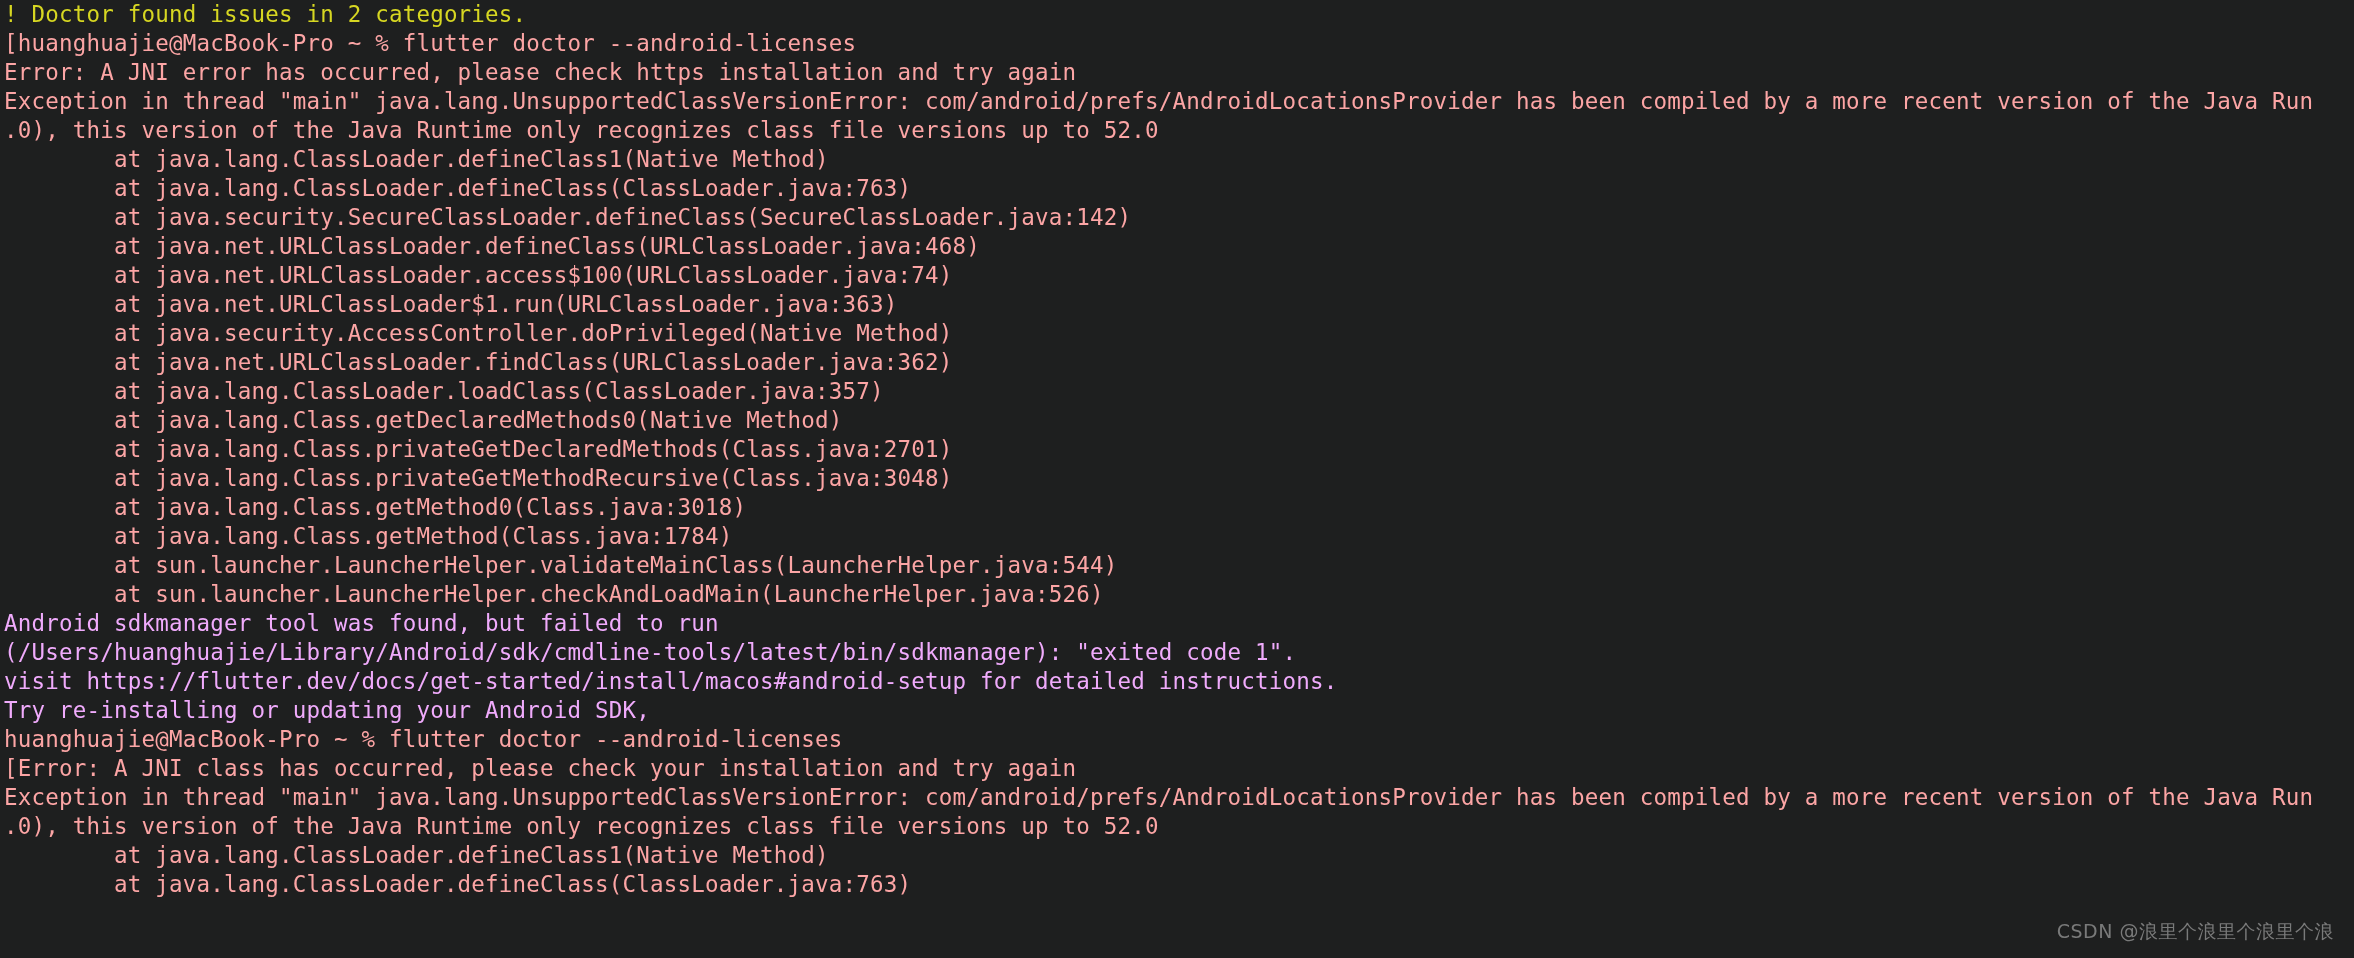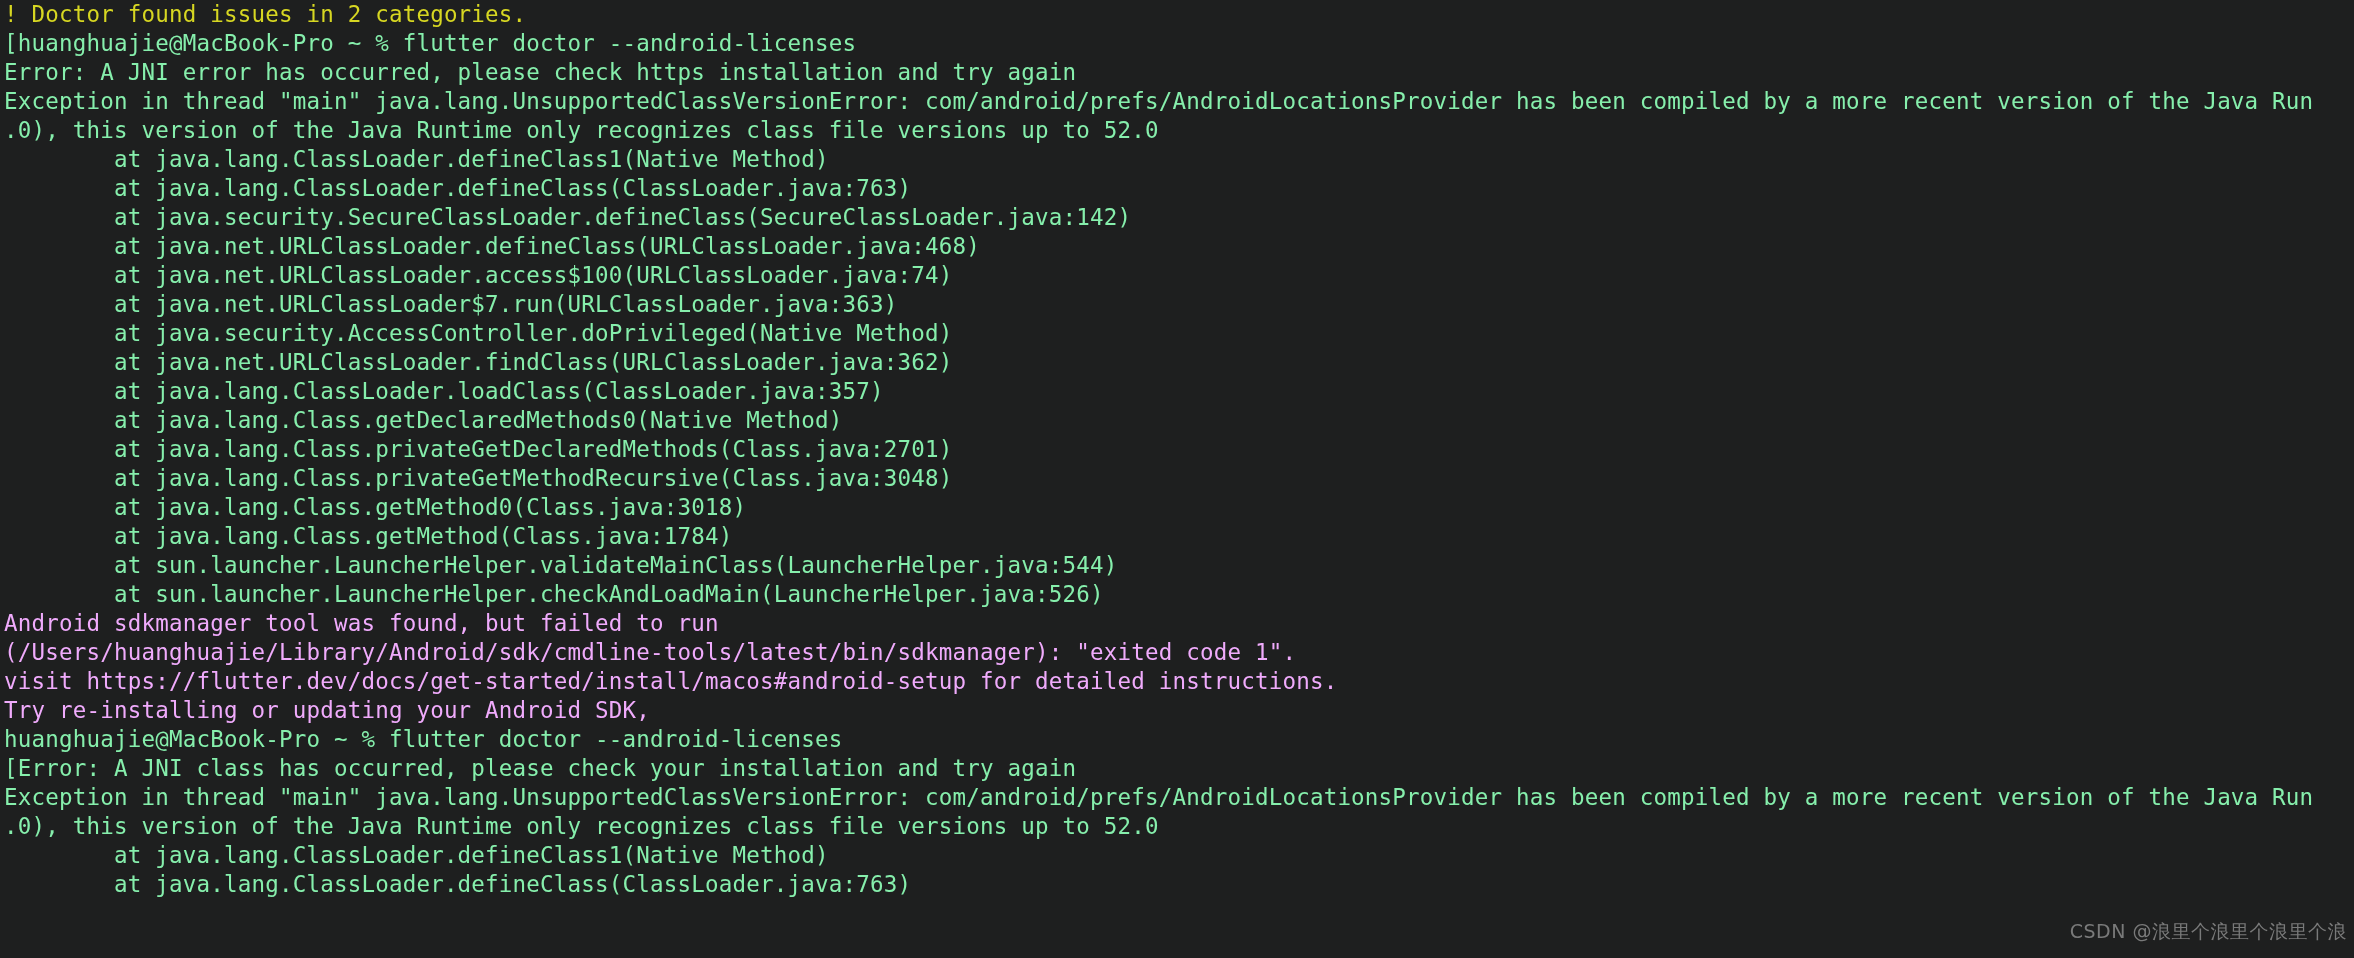--- a/index.html
+++ b/index.html
@@ -30,26 +30,26 @@
     padding-top: 0px;
   }
   .line {
     white-space: pre;
     height: 29px;
     line-height: 29px;
     padding-left: 4px;
     overflow: hidden;
     text-overflow: clip;
   }
-  .c-default { color: #86efac; }
+  .c-default { color: #fca5a5; }
   .c-red     { color: #f0abfc; }
   .c-yellow  { color: #d7d722; }
   .watermark {
     position: absolute;
-    right: 7px;
+    right: 20px;
     bottom: 12px;
     color: #8a8a8a;
     font-family: "DejaVu Sans", "Liberation Sans", sans-serif;
     font-size: 19px;
     letter-spacing: 0.5px;
     opacity: 0.85;
     pointer-events: none;
     white-space: pre;
     margin-left: 9px;
   }
@@ -62,21 +62,21 @@
       <div class="line c-yellow">! Doctor found issues in 2 categories.</div>
       <div class="line c-default">[huanghuajie@MacBook-Pro ~ % flutter doctor --android-licenses</div>
       <div class="line c-default">Error: A JNI error has occurred, please check https installation and try again</div>
       <div class="line c-default">Exception in thread "main" java.lang.UnsupportedClassVersionError: com/android/prefs/AndroidLocationsProvider has been compiled by a more recent version of the Java Run</div>
       <div class="line c-default">.0), this version of the Java Runtime only recognizes class file versions up to 52.0</div>
       <div class="line c-default">        at java.lang.ClassLoader.defineClass1(Native Method)</div>
       <div class="line c-default">        at java.lang.ClassLoader.defineClass(ClassLoader.java:763)</div>
       <div class="line c-default">        at java.security.SecureClassLoader.defineClass(SecureClassLoader.java:142)</div>
       <div class="line c-default">        at java.net.URLClassLoader.defineClass(URLClassLoader.java:468)</div>
       <div class="line c-default">        at java.net.URLClassLoader.access$100(URLClassLoader.java:74)</div>
-      <div class="line c-default">        at java.net.URLClassLoader$7.run(URLClassLoader.java:363)</div>
+      <div class="line c-default">        at java.net.URLClassLoader$1.run(URLClassLoader.java:363)</div>
       <div class="line c-default">        at java.security.AccessController.doPrivileged(Native Method)</div>
       <div class="line c-default">        at java.net.URLClassLoader.findClass(URLClassLoader.java:362)</div>
       <div class="line c-default">        at java.lang.ClassLoader.loadClass(ClassLoader.java:357)</div>
       <div class="line c-default">        at java.lang.Class.getDeclaredMethods0(Native Method)</div>
       <div class="line c-default">        at java.lang.Class.privateGetDeclaredMethods(Class.java:2701)</div>
       <div class="line c-default">        at java.lang.Class.privateGetMethodRecursive(Class.java:3048)</div>
       <div class="line c-default">        at java.lang.Class.getMethod0(Class.java:3018)</div>
       <div class="line c-default">        at java.lang.Class.getMethod(Class.java:1784)</div>
       <div class="line c-default">        at sun.launcher.LauncherHelper.validateMainClass(LauncherHelper.java:544)</div>
       <div class="line c-default">        at sun.launcher.LauncherHelper.checkAndLoadMain(LauncherHelper.java:526)</div>

